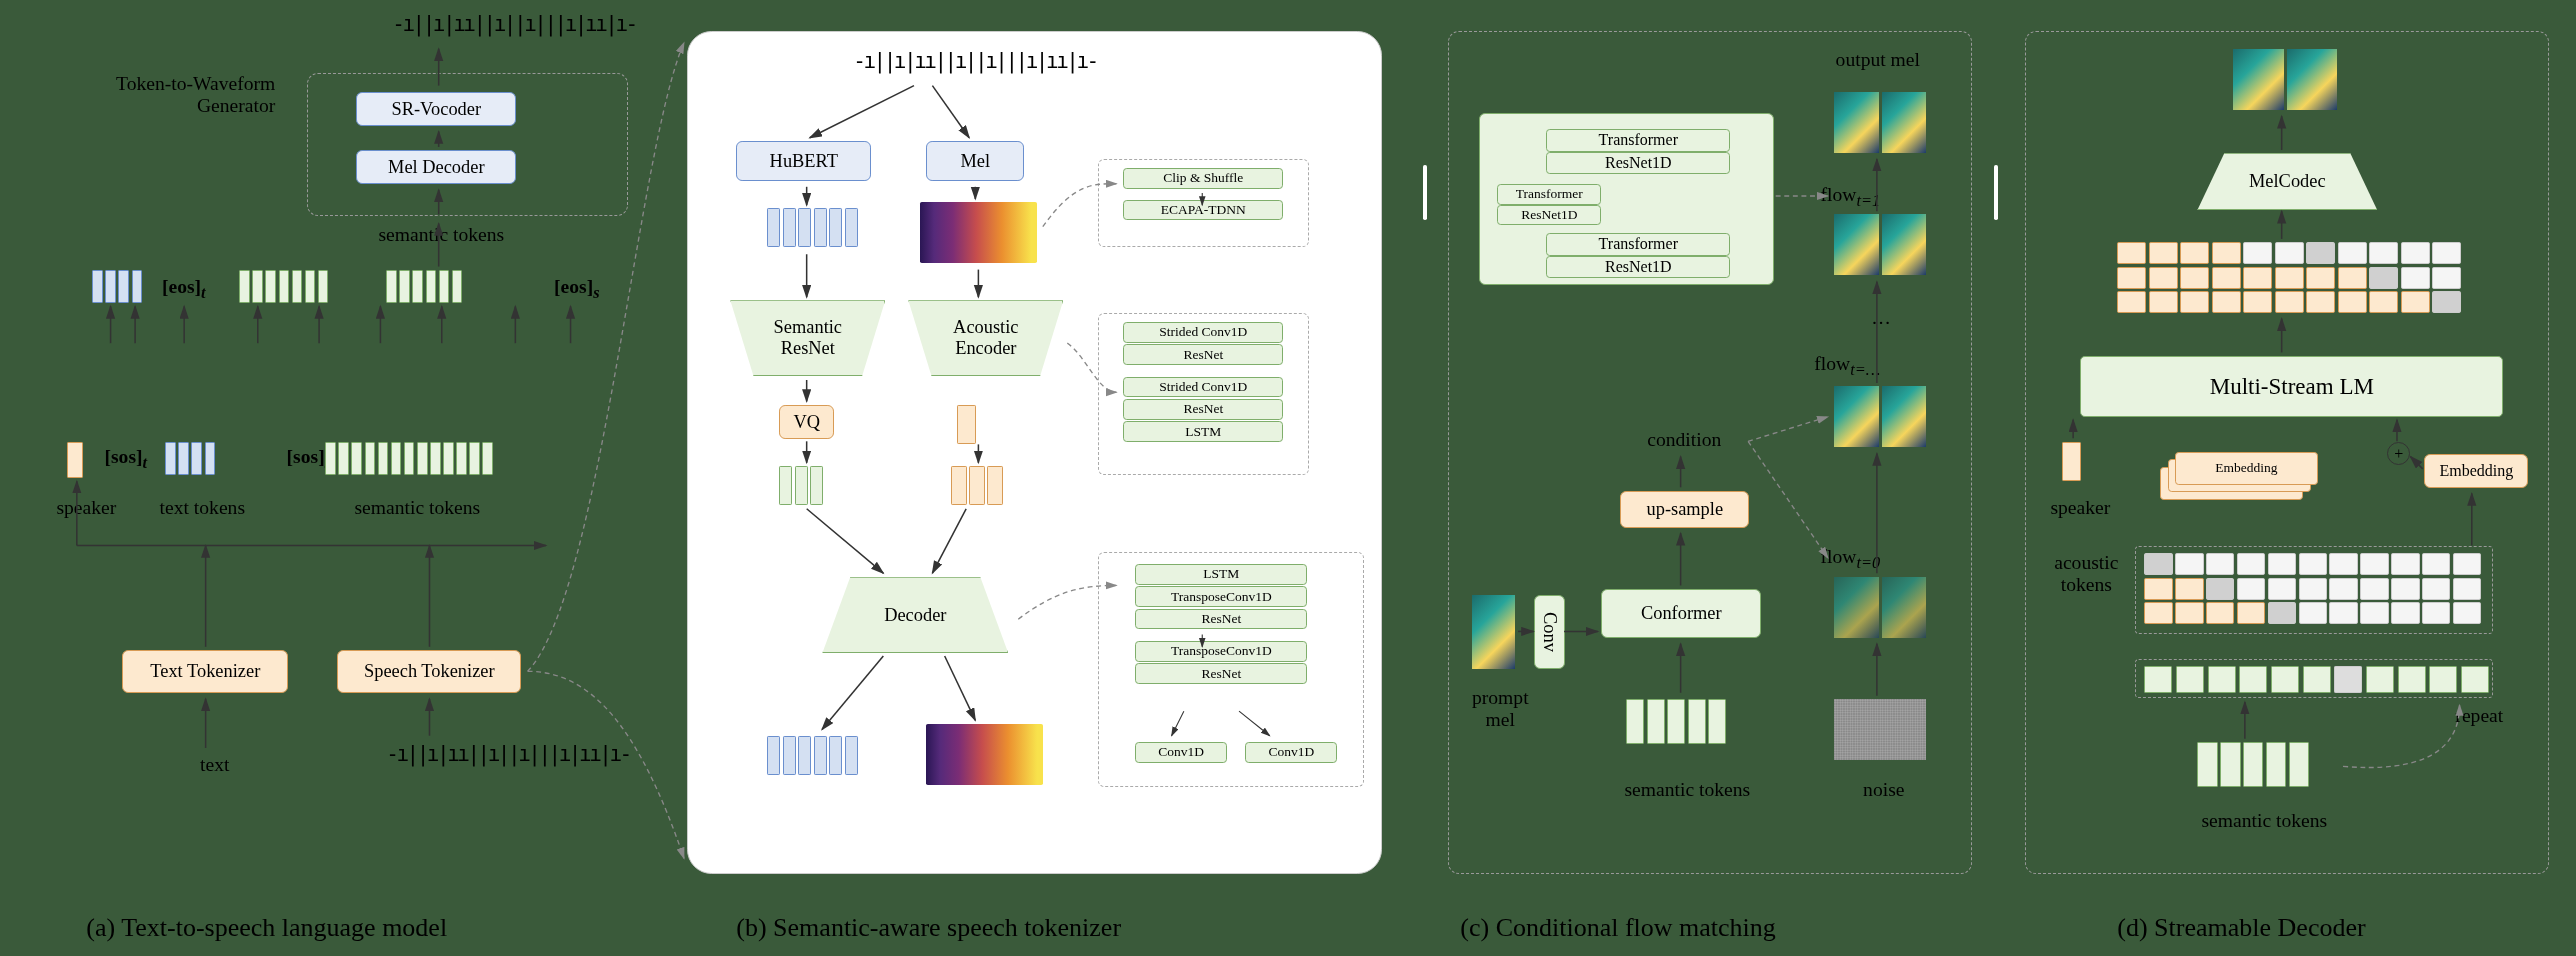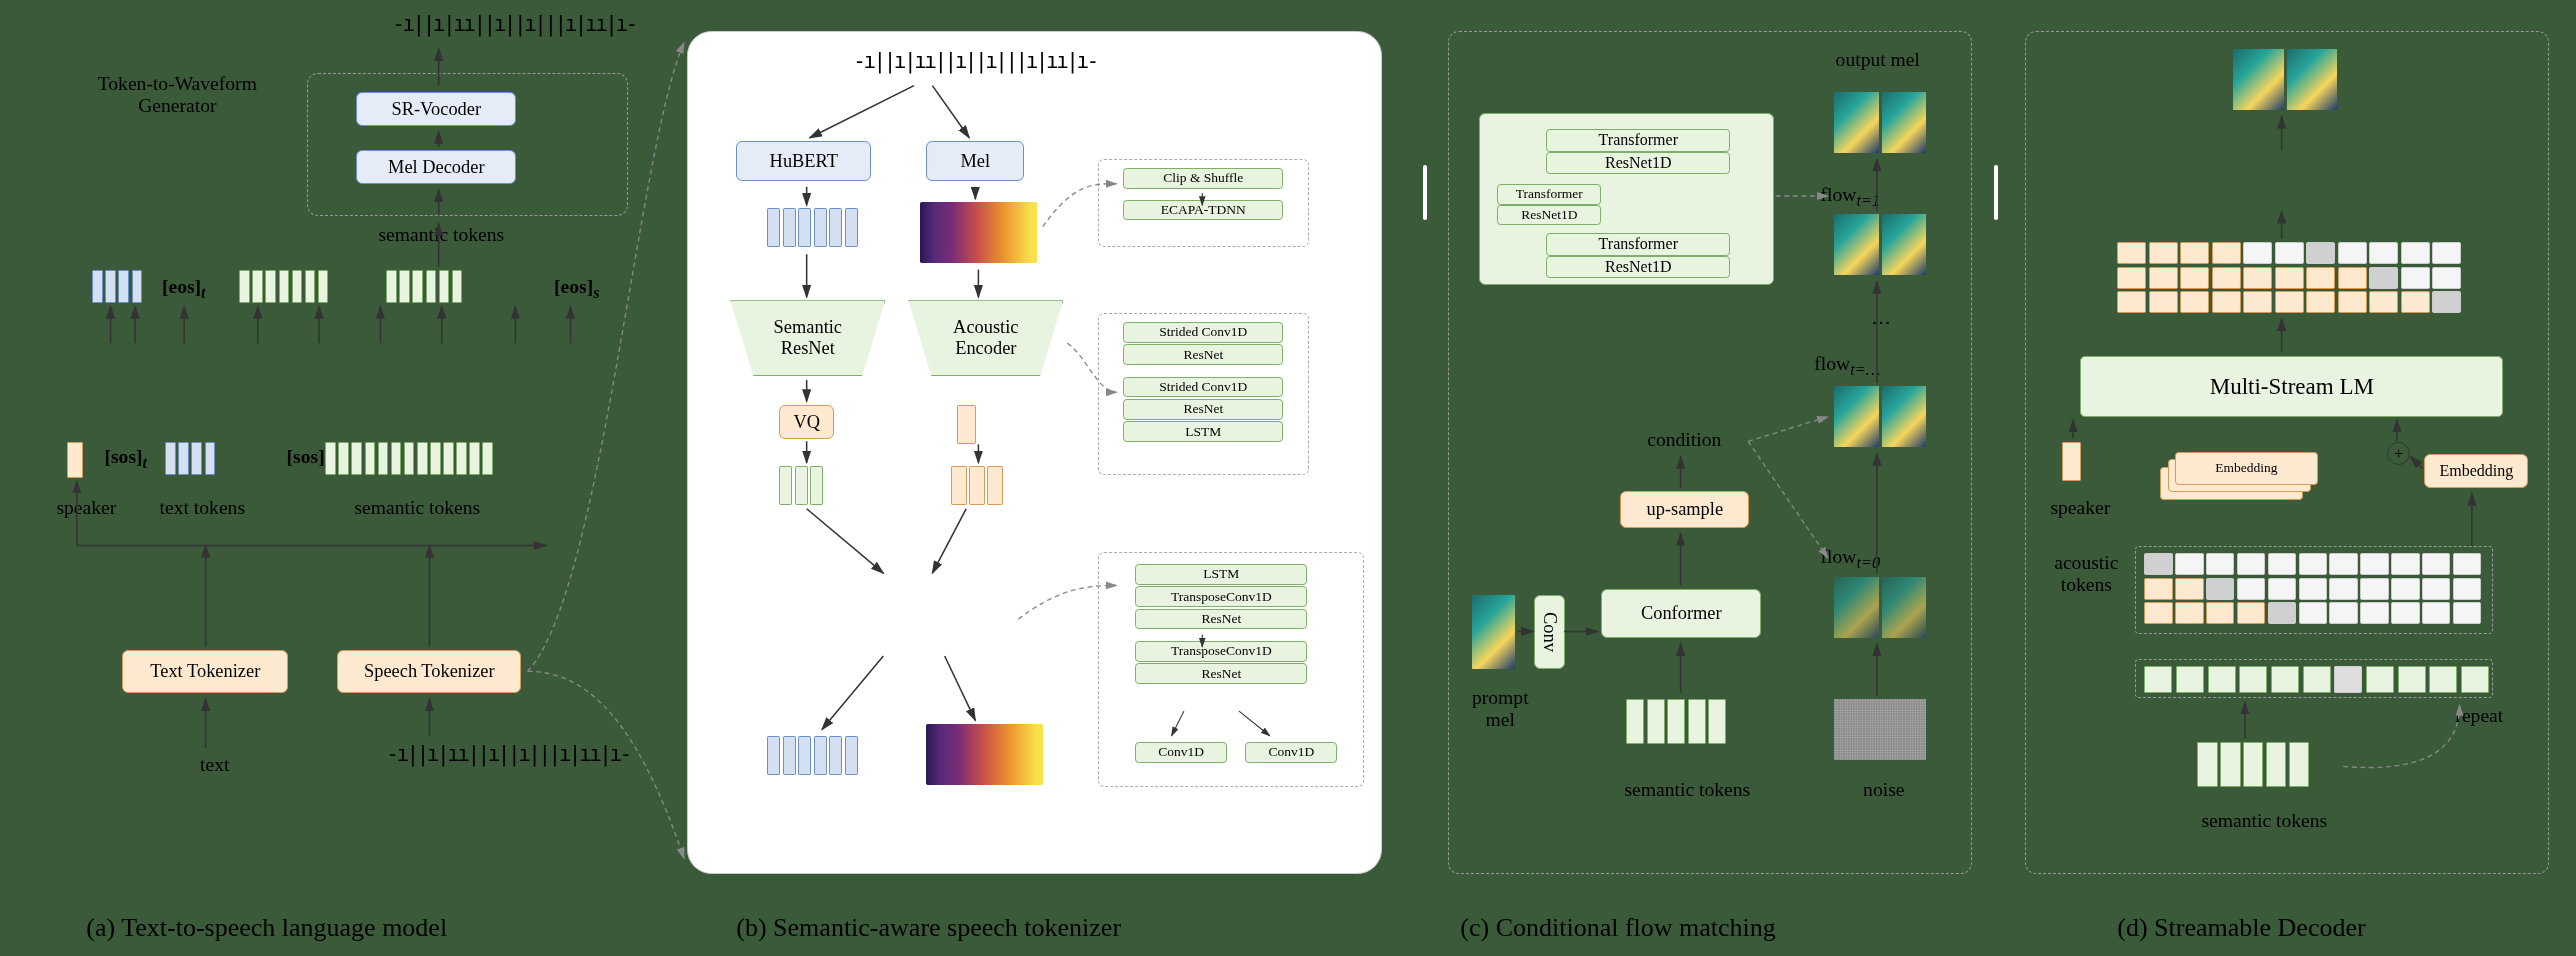--- a/index.html
+++ b/index.html
@@ -130,21 +130,21 @@
 .vertbox { position:absolute; writing-mode: vertical-rl; text-orientation:mixed; }
 
 </style>
 </head>
 <body>
 
 <div class="figure">
 
   <div class="dashed-box" style="left:295px; top:61px; width:319px; height:141px;"></div>
 
-  <div class="small-label" style="left:67px; top:61px; width:196px; white-space:pre-line;">Token-to-Waveform
+  <div class="small-label" style="left:67px; top:61px; width:196px; white-space:pre-line;text-align:right;">Token-to-Waveform
 Generator</div>
 
   <div class="waveform" style="left:380px; top:0px;">-ı||ı|ıı||ı||ı|||ı|ıı|ı-</div>
 
   <div class="block blue-block" style="left:344px; top:80px; width:160px; height:34px;">SR-Vocoder</div>
   <div class="block blue-block" style="left:344px; top:138px; width:160px; height:34px;">Mel Decoder</div>
 
   <div class="small-label" style="left:337px; top:212px; width:184px;">semantic tokens</div>
 
   <div class="tok-row" style="left:80px; top:258px;">
@@ -245,20 +245,21 @@
 
   <div class="tok-row" style="left:945px; top:393px;">
     <div class="tok tok-orange" style="height:37px;width:17px;"></div>
   </div>
   <div class="tok-row" style="left:939px; top:454px;">
     <div class="tok tok-wide tok-orange" style="height:37px;width:13.5px;"></div>
       <div class="tok tok-wide tok-orange" style="height:37px;width:13.5px;"></div>
       <div class="tok tok-wide tok-orange" style="height:37px;width:13.5px;"></div>
   </div>
 
+  <div class="trap trap-down" style="left:810px; top:565px; width:184px; height:74px;">Decoder</div>
 
   <div class="tok-row" style="left:755px; top:724px;">
     <div class="tok tok-wide tok-blue" style="height:37px;"></div>
       <div class="tok tok-wide tok-blue" style="height:37px;"></div>
       <div class="tok tok-wide tok-blue" style="height:37px;"></div>
       <div class="tok tok-wide tok-blue" style="height:37px;"></div>
       <div class="tok tok-wide tok-blue" style="height:37px;"></div>
       <div class="tok tok-wide tok-blue" style="height:37px;"></div>
   </div>
   <div class="mel" style="left:914px; top:712px; width:117px; height:61px;"></div>
@@ -358,20 +359,21 @@
   </div>
   <div class="small-label" style="left:1589px; top:767px; width:172px;">semantic tokens</div>
 
   <div class="dashed-box" style="left:2013px; top:18.4px; width:522px; height:841px;"></div>
 
   <div class="mel-split" style="left:2221px; top:37px; width:104px; height:61px;">
     <div class="mel-half" style="flex:1;"></div>
       <div class="mel-half" style="flex:1;"></div>
   </div>
 
+  <div class="trap trap-down" style="left:2185px; top:141px; width:178px; height:55px;">MelCodec</div>
 
   <div class="grid" style="left:2105px; top:230px; width:344px; grid-template-columns: repeat(11, 1fr); grid-template-rows: repeat(3, 22px);">
     <div class="cell-o"></div>
       <div class="cell-o"></div>
       <div class="cell-o"></div>
       <div class="cell-o"></div>
       <div class="cell"></div>
       <div class="cell"></div>
       <div class="cell-g"></div>
       <div class="cell"></div>

